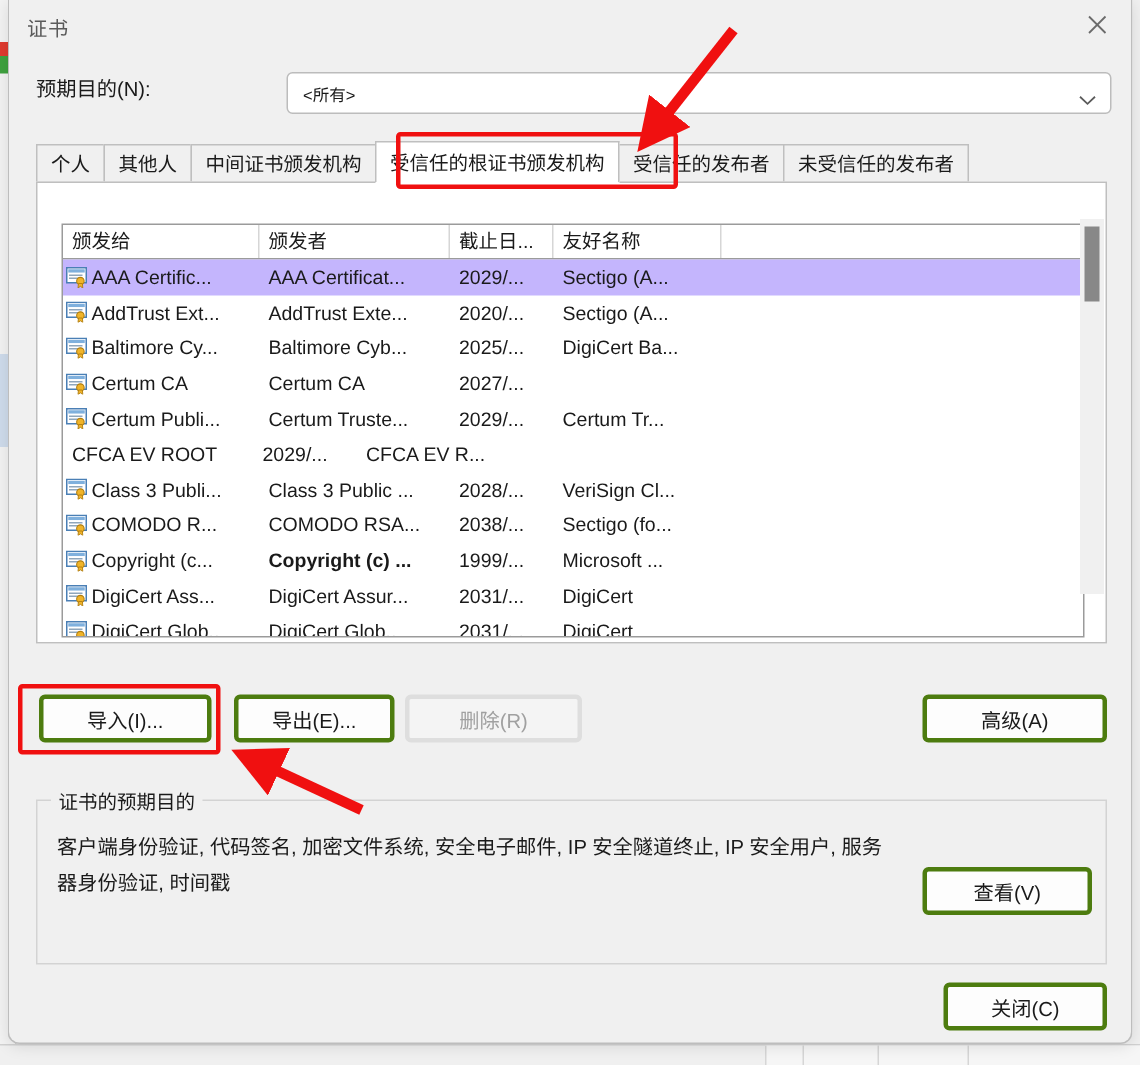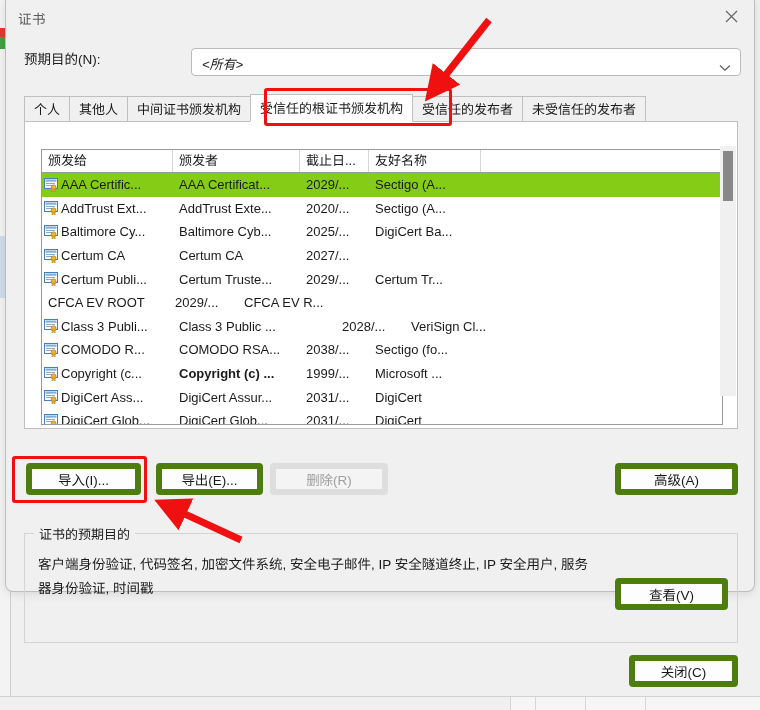--- a/index.html
+++ b/index.html
@@ -57,21 +57,21 @@
     position: absolute;
     bottom: 0;
     width: 1px; height: 13px;
     background: #d6d6d6;
   }
 
   
   #dialog {
     position: absolute;
     left: 5px; top: 0px;
-    width: 750px; height: 592px;
+    width: 750px; height: 696px;
     background: #f0f0f0;
     border: 1px solid #bdbdbd;
     border-top: none;
     border-radius: 0 0 8px 8px;
     box-sizing: border-box;
     box-shadow: 0 2px 10px rgba(0,0,0,0.10);
   }
   #titlebar {
     position: relative;
     height: 33px;
@@ -113,23 +113,22 @@
     width: 550px; height: 28px;
     background: #ffffff;
     border: 1px solid #bcbcbc;
     border-radius: 4px;
     box-sizing: border-box;
     cursor: default;
   }
   .purpose-combo .val {
     position: absolute;
     left: 10px; top: 5px;
-    font-size: 13px;
-    color: #1a1a1a;
-    font-style: italic;
+    font-size: 11px;
+    color: #1a1a1a;
   }
   .purpose-combo .chev {
     position: absolute;
     right: 9px; top: 9px;
   }
 
   
   #tabstrip {
     position: absolute;
     left: 18px; top: 94px;
@@ -198,21 +197,21 @@
     overflow: hidden;
     cursor: default;
   }
   #rows { position: relative; }
   .row {
     display: flex;
     height: 23.6px;
     align-items: center;
     cursor: default;
   }
-  .row.sel { background: #84cc16; }
+  .row.sel { background: #c4b5fd; }
   .cell {
     font-size: 13px;
     color: #1a1a1a;
     line-height: 23px;
     padding-left: 6px;
     box-sizing: border-box;
     white-space: nowrap;
     overflow: hidden;
     text-overflow: clip;
   }
@@ -233,21 +232,21 @@
     background: #888888;
     border-radius: 0px;
     cursor: default;
   }
 
   
   .btn {
     position: absolute;
     height: 32px;
     background: #fdfdfd;
-    border: 6px solid #4d7c0f;
+    border: 3px solid #4d7c0f;
     border-radius: 4px;
     font-size: 13.5px;
     color: #1a1a1a;
     display: flex; align-items: center; justify-content: center;
     box-sizing: border-box;
     cursor: default;
     white-space: nowrap;
   }
   .btn.flat { background: #f4f4f4; border-color: #dedede; color: #a0a0a0; }
 
@@ -449,21 +448,21 @@
                 <rect x="0.5" y="0.5" width="13" height="10" fill="#ffffff" stroke="#4a7fb5"></rect>
                 <rect x="1.5" y="1.5" width="11" height="2.2" fill="#7fb0dd"></rect>
                 <line x1="2" y1="5.5" x2="11" y2="5.5" stroke="#8fa6bb" stroke-width="1"></line>
                 <line x1="2" y1="7.5" x2="9" y2="7.5" stroke="#8fa6bb" stroke-width="1"></line>
                 <circle cx="9.6" cy="9.4" r="2.5" fill="#f0b429" stroke="#b07d10" stroke-width="0.7"></circle>
                 <path d="M8.3,11 L8.0,14 L9.6,12.9 L11.2,14 L10.9,11 Z" fill="#f0b429" stroke="#b07d10" stroke-width="0.6"></path>
               </svg>
               <span>Class 3 Publi...</span>
             </div>
             <div class="cell" style="width: 127px;">Class 3 Public ...</div>
-            <div class="cell" style="width: 69px; margin-left: 36px;">2028/...</div>
+            <div class="cell" style="width: 69px;">2028/...</div>
             <div class="cell" style="width: 112px;">VeriSign Cl...</div>
           </div>
           <div class="row">
             <div class="cell first" style="width: 131px;">
               <svg width="15" height="14" viewBox="0 0 15 14" class="cert-ico">
                 <rect x="0.5" y="0.5" width="13" height="10" fill="#ffffff" stroke="#4a7fb5"></rect>
                 <rect x="1.5" y="1.5" width="11" height="2.2" fill="#7fb0dd"></rect>
                 <line x1="2" y1="5.5" x2="11" y2="5.5" stroke="#8fa6bb" stroke-width="1"></line>
                 <line x1="2" y1="7.5" x2="9" y2="7.5" stroke="#8fa6bb" stroke-width="1"></line>
                 <circle cx="9.6" cy="9.4" r="2.5" fill="#f0b429" stroke="#b07d10" stroke-width="0.7"></circle>

